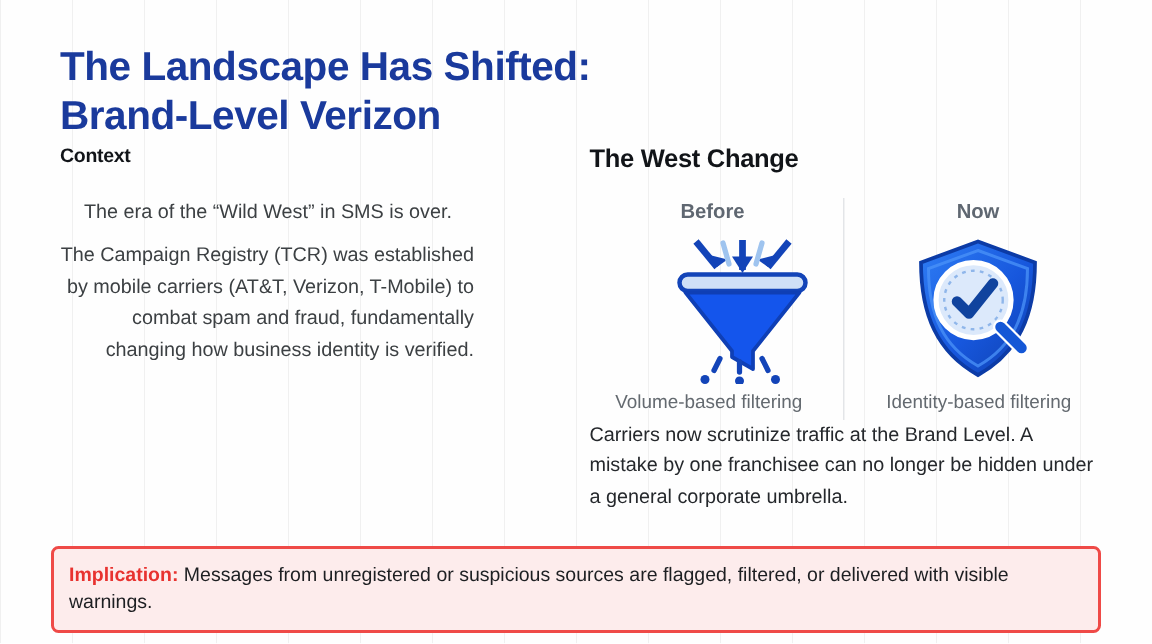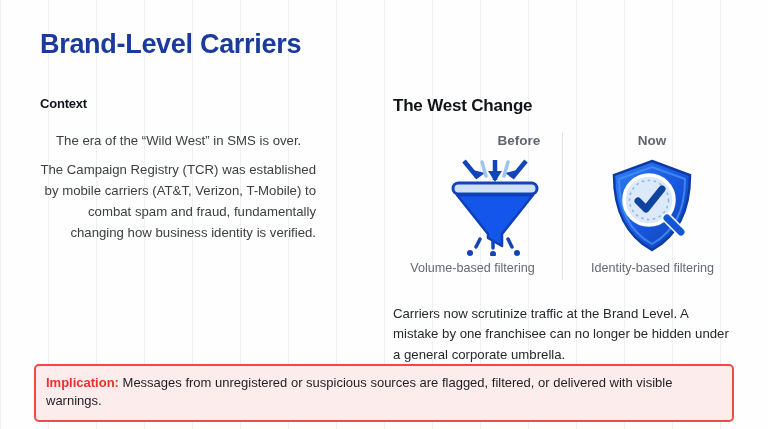--- a/index.html
+++ b/index.html
@@ -95,21 +95,21 @@
 
   .state-label {
     position: absolute;
     top: 133px;
     font-size: 13.5px;
     font-weight: bold;
     color: #5f6771;
     text-align: center;
     width: 150px;
   }
-  .state-label.before { left: 444px; }
+  .state-label.before { left: 400px; }
   .state-label.now    { left: 577px; }
 
   .icon-wrap {
     position: absolute;
     top: 156px;
     width: 150px;
     height: 100px;
     display: flex;
     align-items: center;
     justify-content: center;
@@ -124,21 +124,21 @@
     text-align: center;
     font-size: 12.6px;
     color: #646a70;
   }
   .cap.before { left: 390px; }
   .cap.now    { left: 570px; }
 
   .core-body {
     position: absolute;
     left: 393px;
-    top: 304px;
+    top: 280px;
     width: 340px;
     font-size: 13.2px;
     color: #25282c;
     line-height: 1.55;
   }
 
   .implication {
     position: absolute;
     left: 34px;
     top: 364px;
@@ -158,21 +158,22 @@
   }
 </style>
 </head>
 <body>
 
 <div class="slide">
 
   <div class="grid"></div>
 
   <div class="title">
-    <span class="l2">Brand-Level Carriers</span>
+    <span>The Landscape Has Shifted:</span>
+    <span class="l2">Brand-Level Verizon</span>
   </div>
 
   <div class="ctx-heading">Context</div>
   <div class="ctx-p1">The era of the “Wild West” in SMS is over.</div>
   <div class="ctx-p2">The Campaign Registry (TCR) was established by mobile carriers (AT&amp;T, Verizon, T-Mobile) to combat spam and fraud, fundamentally changing how business identity is verified.</div>
 
   <div class="core-heading">The West Change</div>
 
   <div class="col-divider"></div>
 

